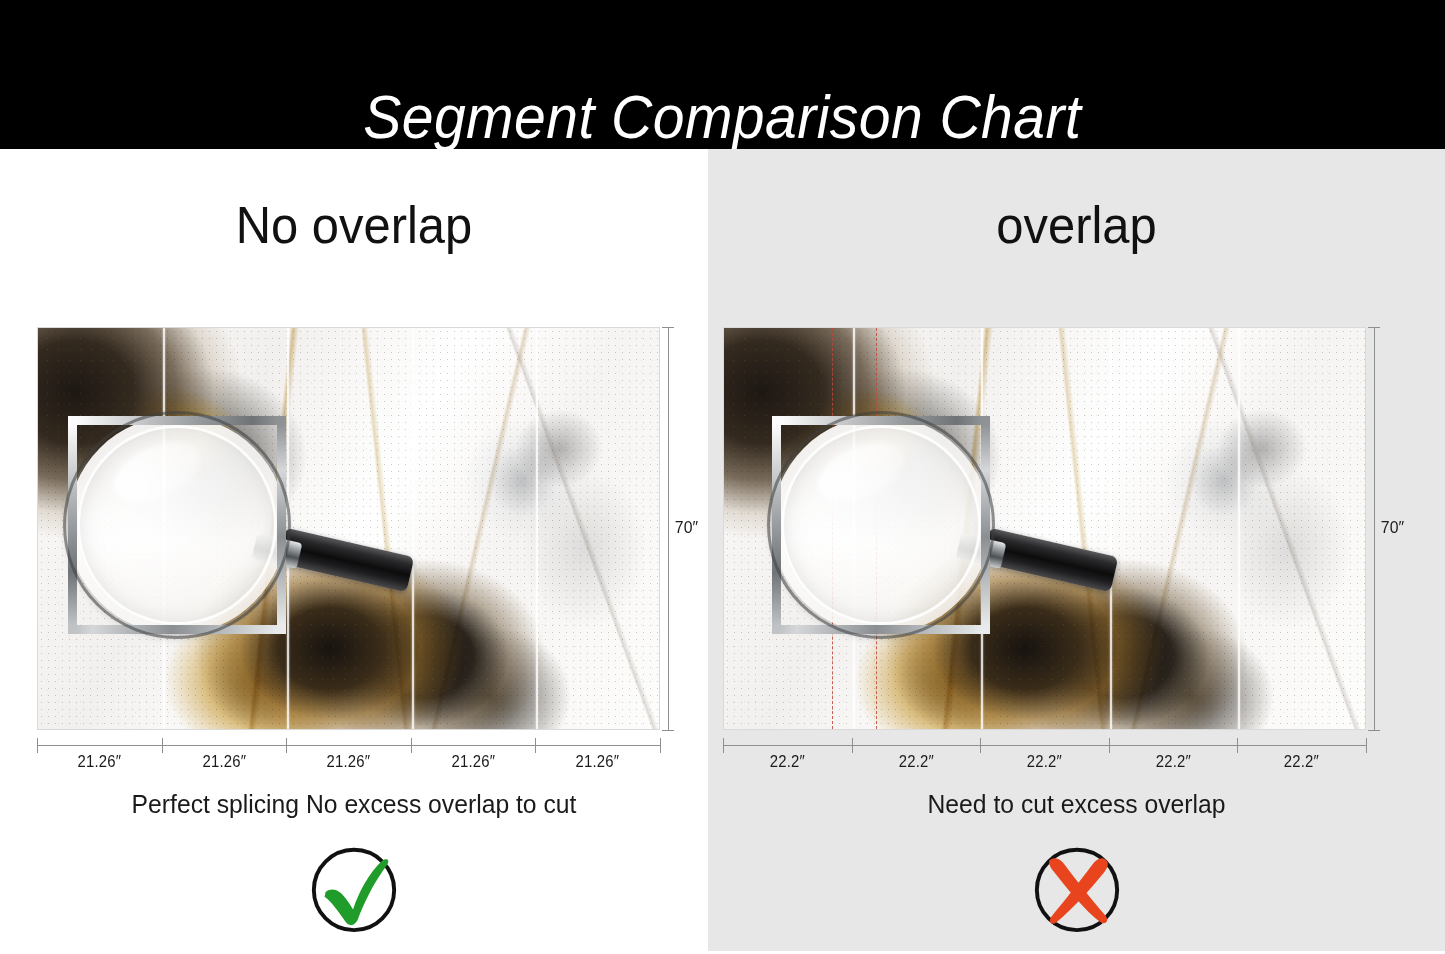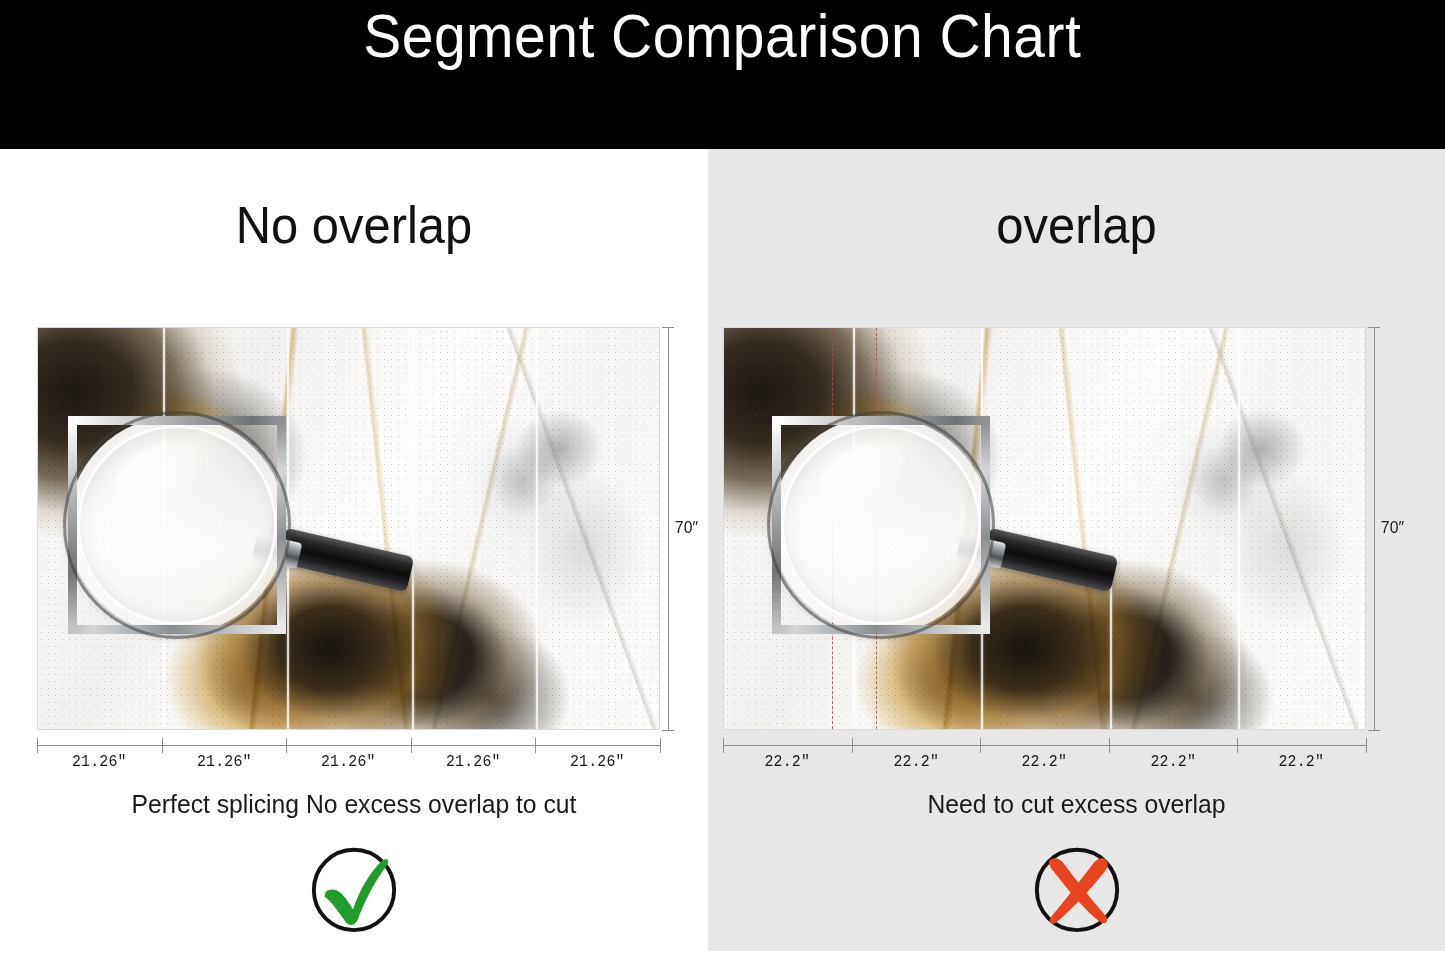--- a/index.html
+++ b/index.html
@@ -10,21 +10,21 @@
     background: #ffffff;
     overflow: hidden;
   }
   .page { position: relative; width: 1445px; height: 954px; }
 
   
   .title-bar {
     position: absolute; left: 0; top: 0;
     width: 1445px; height: 152px;
     background: #000000;
-    display: flex; align-items: flex-start; justify-content: center;
+    display: flex; align-items: flex-end; justify-content: center; font-style: italic;
   }
   .title-text {
     color: #ffffff;
     font-size: 62px;
     font-weight: 400;
     letter-spacing: 0.5px;
     font-family: "Liberation Sans", sans-serif;
     transform: scaleX(0.92);
   }
 
@@ -147,21 +147,21 @@
 
   
   .dim-h {
     position: absolute;
     height: 1px; background: #8f8f8f;
   }
   .dim-tick {
     position: absolute; width: 1px; background: #8f8f8f;
   }
   .dim-labels {
-    position: absolute; display: flex; font-family: Liberation Mono, monospace;
+    position: absolute; display: flex;
   }
   .dim-label {
     flex: 1 1 0; text-align: center;
     font-size: 16px; color: #1b1b1b; letter-spacing: 0.2px;
     transform: scaleX(0.93);
   }
   .dim-v-line {
     position: absolute; width: 1px; background: #8f8f8f;
   }
   .dim-v-cap { position: absolute; height: 1px; width: 12px; background: #8f8f8f; }

